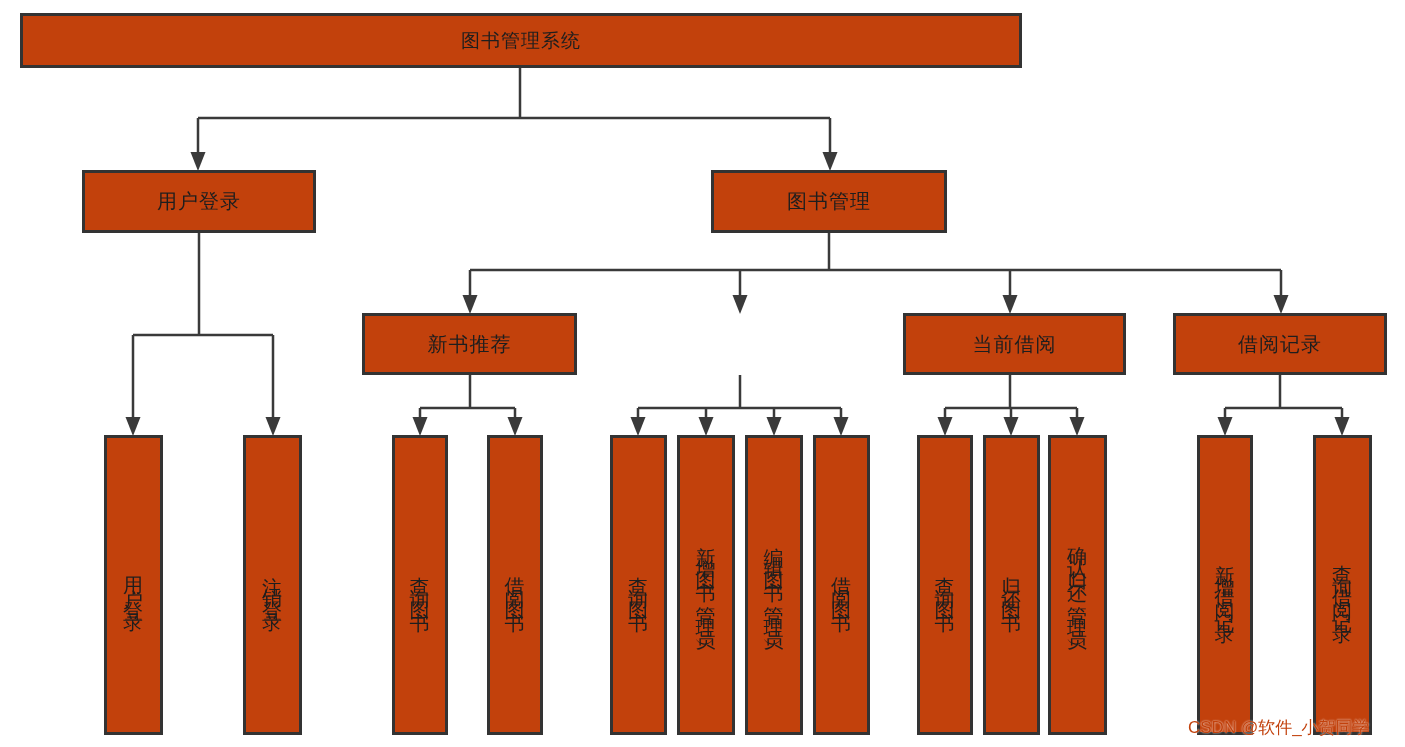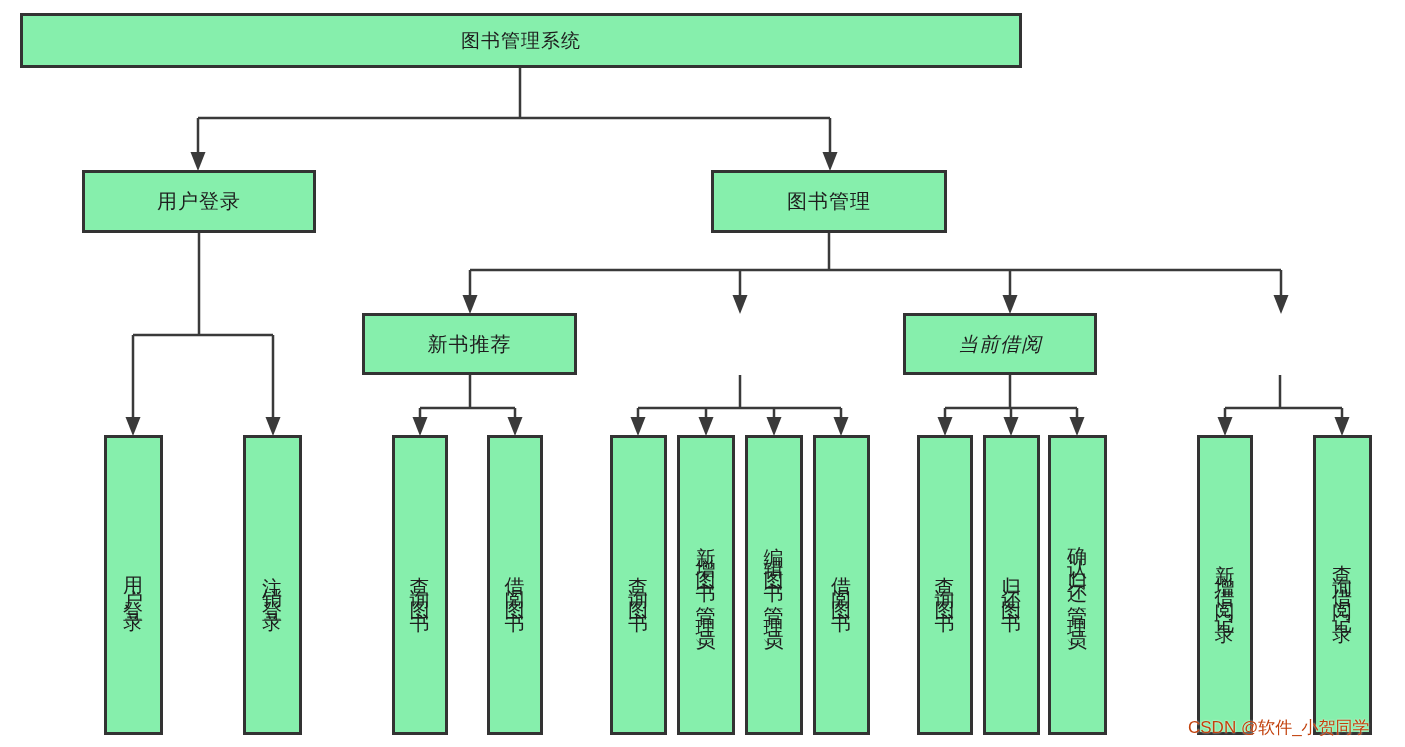--- a/index.html
+++ b/index.html
@@ -17,21 +17,21 @@
   }
   #wires {
     position: absolute;
     left: 0; top: 0;
     width: 1405px; height: 747px;
   }
   .box {
     position: absolute;
     box-sizing: border-box;
     border: 3px solid #333333;
-    background: #86efac;
+    background: #c2410c;
     display: flex;
     align-items: center;
     justify-content: center;
     color: #1e1e1e;
   }
   .box-h {
     font-size: 20px;
     letter-spacing: 1px;
     white-space: nowrap;
   }
@@ -114,22 +114,25 @@
   <div class="box box-h" style="left:82px; top:170px; width:234px; height:63px;">
     <span>用户登录</span>
   </div>
   <div class="box box-h" style="left:711px; top:170px; width:236px; height:63px;">
     <span>图书管理</span>
   </div>
 
   <div class="box box-h" style="left:362px; top:313px; width:215px; height:62px;">
     <span>新书推荐</span>
   </div>
-  <div class="box box-h" style="left:903px; top:313px; width:194px; height:62px;font-style:italic;">
+  <div class="box box-h" style="left:903px; top:313px; width:223px; height:62px;">
     <span>当前借阅</span>
+  </div>
+  <div class="box box-h" style="left:1173px; top:313px; width:214px; height:62px;">
+    <span>借阅记录</span>
   </div>
 
   <div class="box box-v" style="left:104px; top:435px; width:59px; height:300px;">
     <span class="vtext">用户登录</span>
   </div>
   <div class="box box-v" style="left:243px; top:435px; width:59px; height:300px;">
     <span class="vtext">注销登录</span>
   </div>
 
   <div class="box box-v" style="left:392px; top:435px; width:56px; height:300px;">

